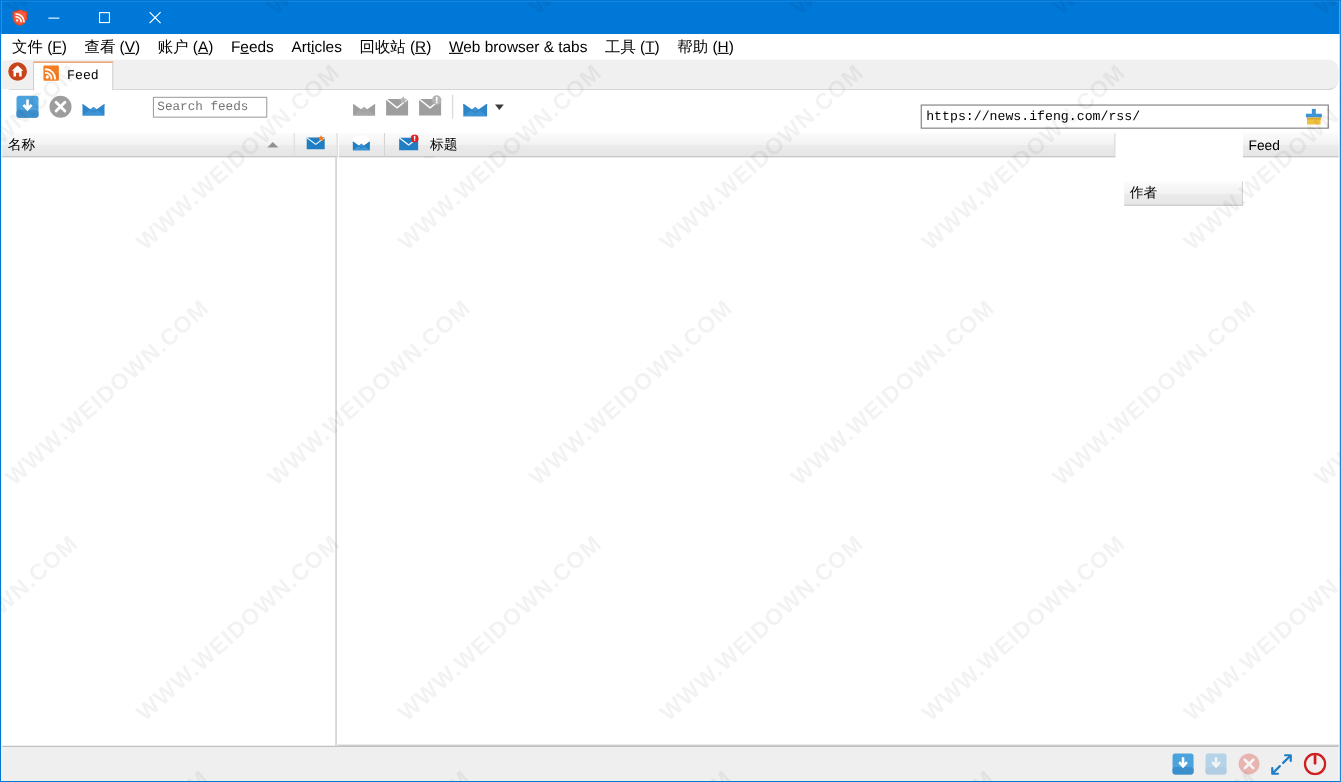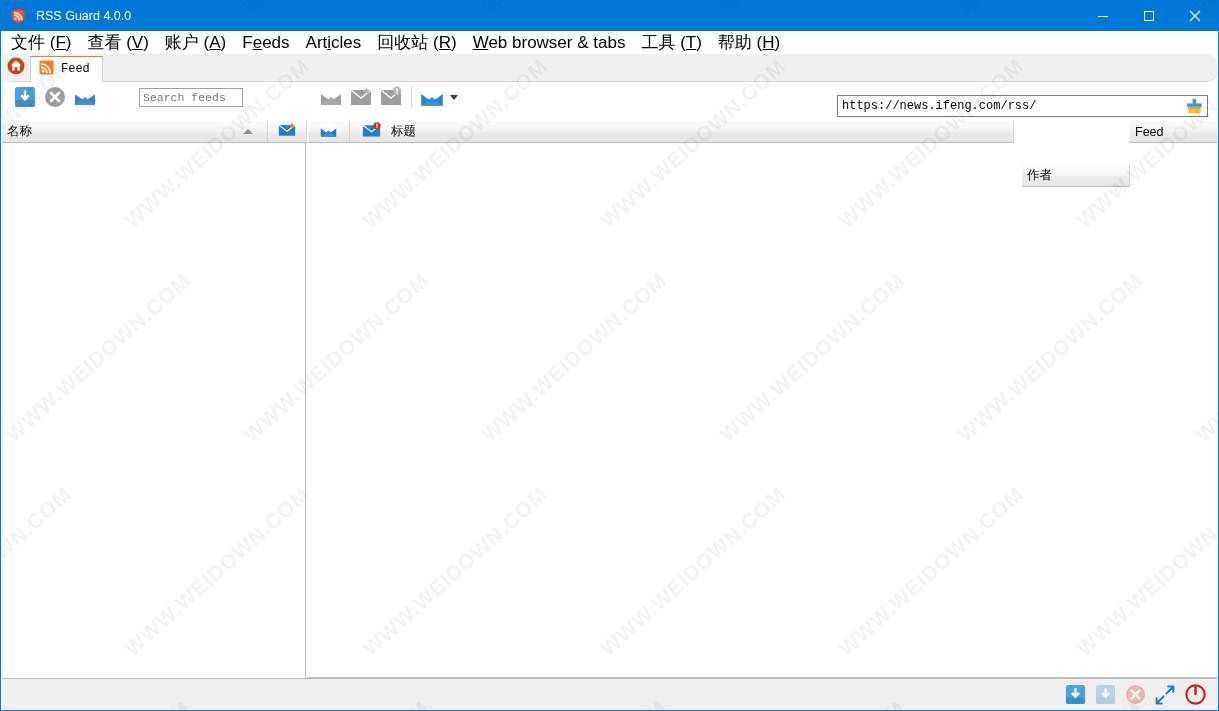--- a/index.html
+++ b/index.html
@@ -80,21 +80,21 @@
     position: absolute;
     left: 1px; top: 30px;
     width: 1215px;
     height: 23px;
     background: #ffffff;
     display: flex;
     align-items: center;
     z-index: 10;
   }
   .menu-item {
-    font-size: 17px;
+    font-size: 14px;
     color: #000000;
     padding: 2px 7px 3px 7px;
     margin-left: 2px;
     white-space: nowrap;
     line-height: 15px;
     font-family: "Liberation Sans", sans-serif;
   }
   .menu-item .u { text-decoration: underline; }
 
   
@@ -316,21 +316,20 @@
   <div id="titlebar">
     <div id="app-icon">
       <svg width="16" height="16" viewBox="0 0 16 16">
         <path d="M8 0.6 L14.6 2.6 L14.6 8 C14.6 12 11.6 14.6 8 15.6 C4.4 14.6 1.4 12 1.4 8 L1.4 2.6 Z" fill="#e8472b"></path>
         <path d="M8 2.1 L13.2 3.7 L13.2 8 C13.2 11.2 10.8 13.3 8 14.1 C5.2 13.3 2.8 11.2 2.8 8 L2.8 3.7 Z" fill="#f25d3c"></path>
         <circle cx="5.6" cy="10.6" r="1.05" fill="#ffffff"></circle>
         <path d="M4.6 7.3 A4.6 4.6 0 0 1 9.2 11.7" stroke="#ffffff" stroke-width="1.5" fill="none" stroke-linecap="round"></path>
         <path d="M4.6 4.7 A7.2 7.2 0 0 1 11.8 11.7" stroke="#ffffff" stroke-width="1.5" fill="none" stroke-linecap="round"></path>
       </svg>
     </div>
-    <div class="title">RSS Guard 4.0.0</div>
     <div class="wbtn">
       <svg width="12" height="12" viewBox="0 0 12 12">
           <rect x="1" y="6" width="10" height="1" fill="#ffffff"></rect>
         </svg>
     </div>
     <div class="wbtn">
       <svg width="12" height="12" viewBox="0 0 12 12">
           <rect x="1.5" y="1.5" width="9" height="9" fill="none" stroke="#ffffff" stroke-width="1"></rect>
         </svg>
     </div>

